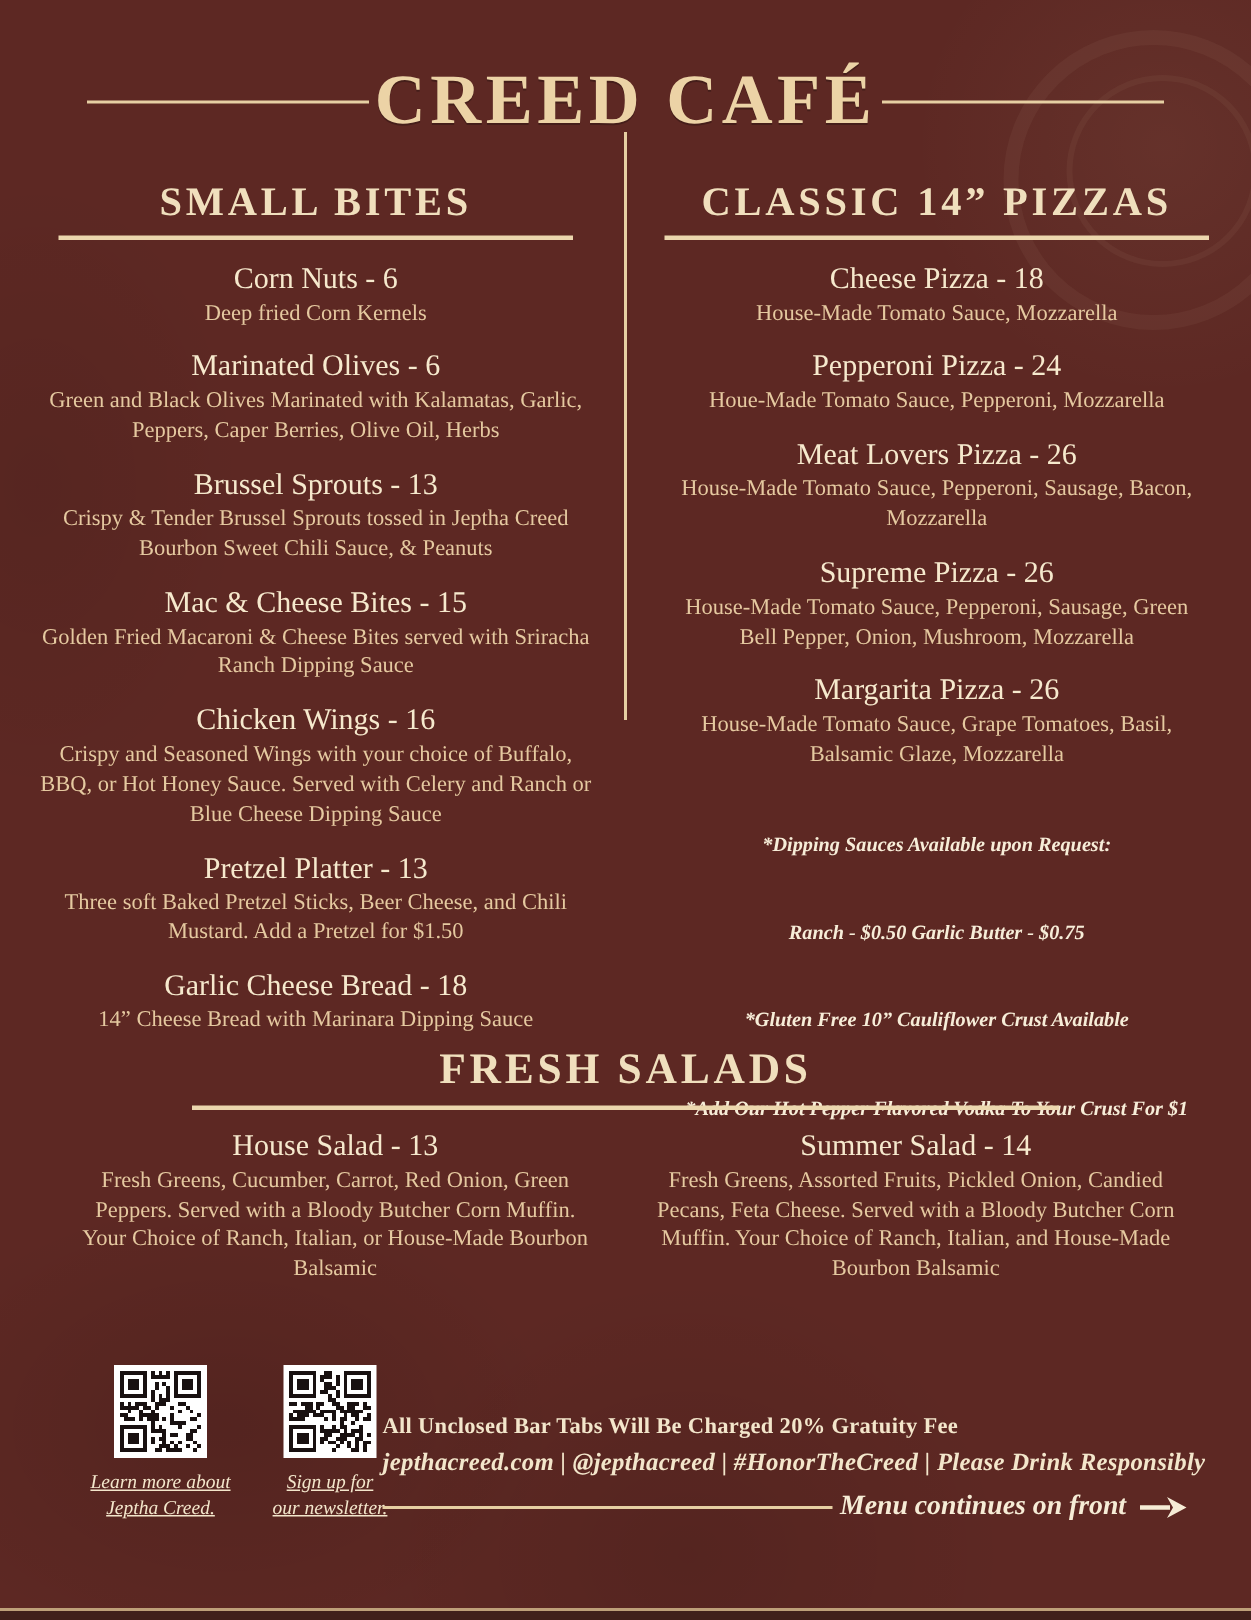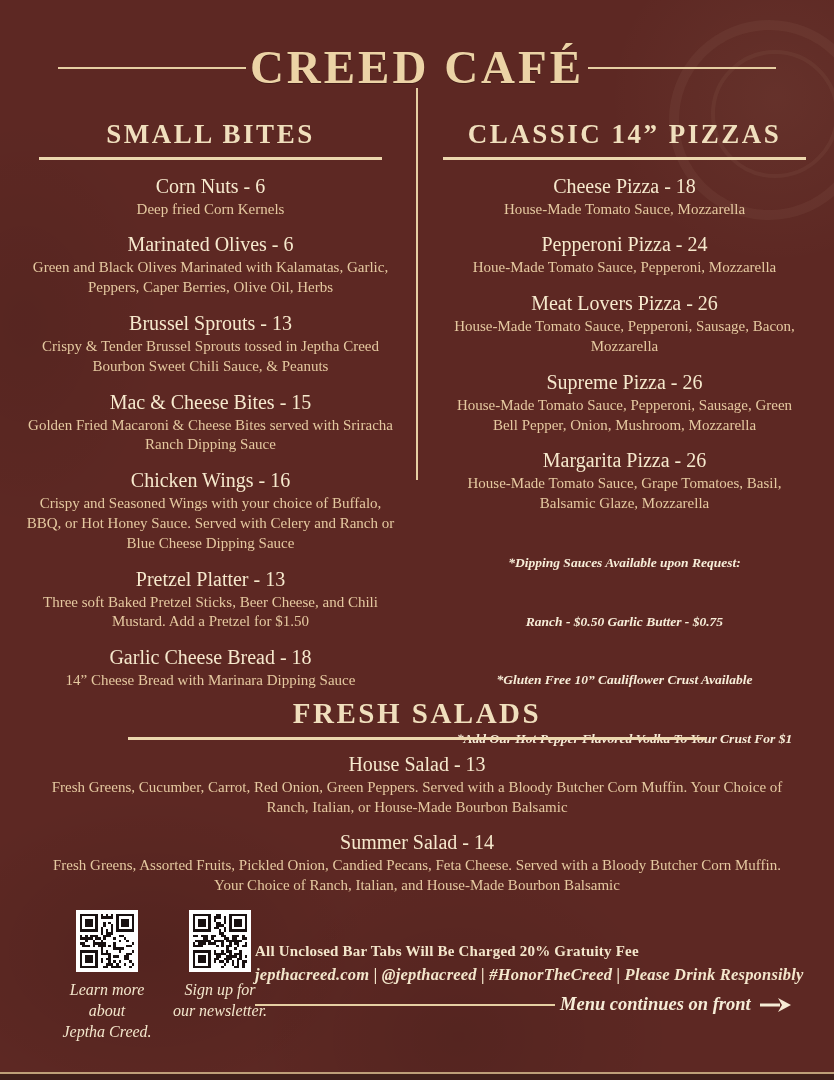--- a/index.html
+++ b/index.html
@@ -58,30 +58,30 @@
   .pizza-notes{margin-top:12px;text-align:center;}
   .pizza-notes .note-line{
     font-size:13.5px;font-weight:700;font-style:italic;
     color:#f7edd8;line-height:1.38;margin-top:40px;
   }
 
   
   .salads{position:absolute;top:698px;left:0;right:0;text-align:center;}
   .salads .section-head{width:578px;margin-bottom:12px;}
   .salads .section-title{font-size:29px;}
-  .salad-cols{display:flex;padding:0 30px;flex-direction:column;}
+  .salad-cols{display:flex;padding:0 30px;}
   .salad-cols .menu-item{flex:1;padding:0 18px;}
 
   
   .footer{position:absolute;left:0;right:0;top:905px;height:130px;}
   .qr-block{position:absolute;top:5px;text-align:center;width:110px;}
   .qr-block.q1{left:52px;}
   .qr-block.q2{left:165px;}
   .qr-svg{width:62px;height:62px;display:block;margin:0 auto 8px auto;background:#ffffff;}
-  .qr-caption{font-size:16px;font-style:italic;color:#f3e6cb;line-height:1.3;}
+  .qr-caption{font-size:13px;font-style:italic;color:#f3e6cb;line-height:1.3;text-decoration:underline;}
 
   .footer-text{position:absolute;left:255px;right:24px;top:38px;}
   .gratuity{font-size:15px;font-weight:700;color:#f3e6cb;letter-spacing:0.2px;}
   .social{font-size:16.5px;font-weight:700;font-style:italic;color:#f3e6cb;margin-top:5px;letter-spacing:0.2px;}
   .continue-row{display:flex;align-items:center;margin-top:9px;gap:5px;}
   .continue-rule{flex:0 0 300px;height:2px;background:#e6cfa3;}
   .continue-text{font-size:18.5px;font-weight:700;font-style:italic;color:#f6ecd6;white-space:nowrap;}
   .arrow-icon{flex:0 0 auto;margin-left:2px;display:block;}
 
   

